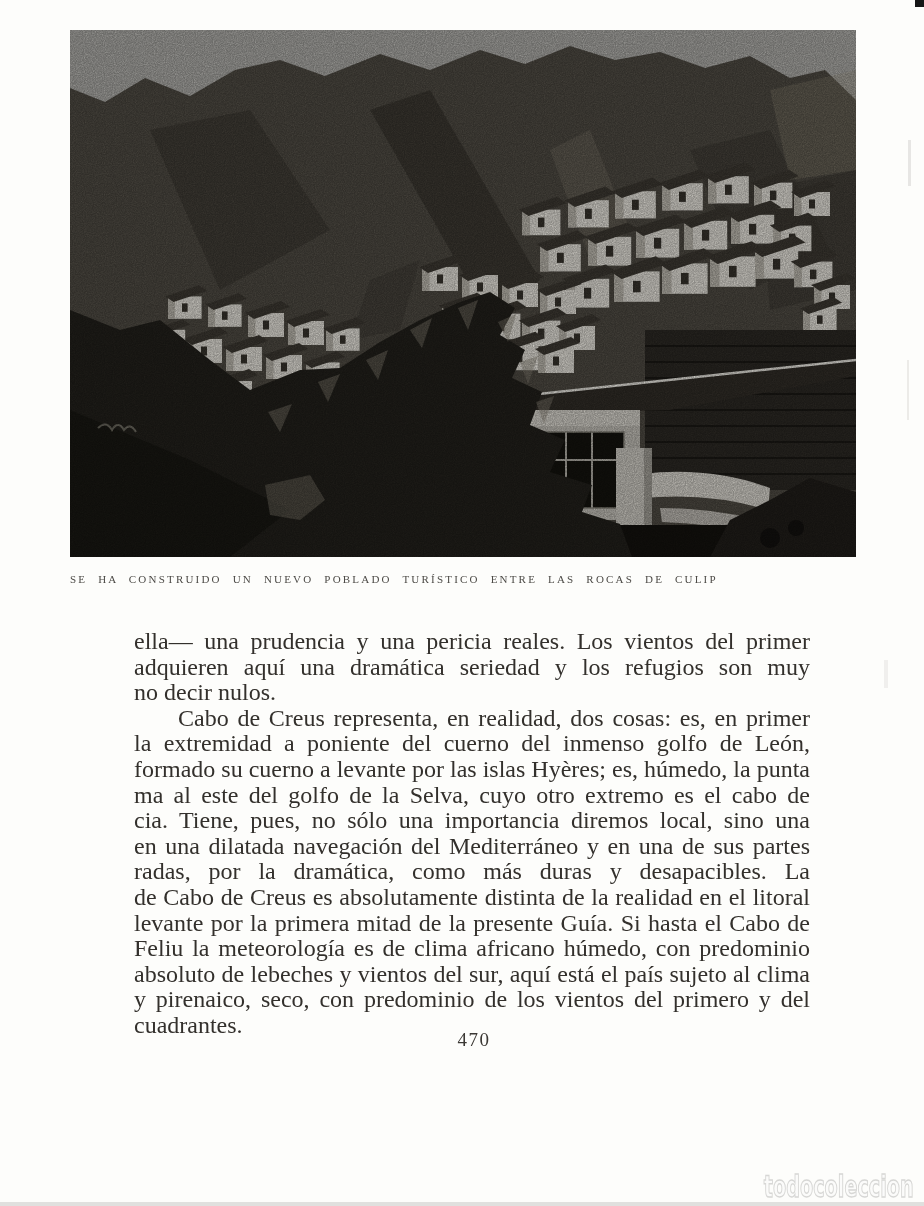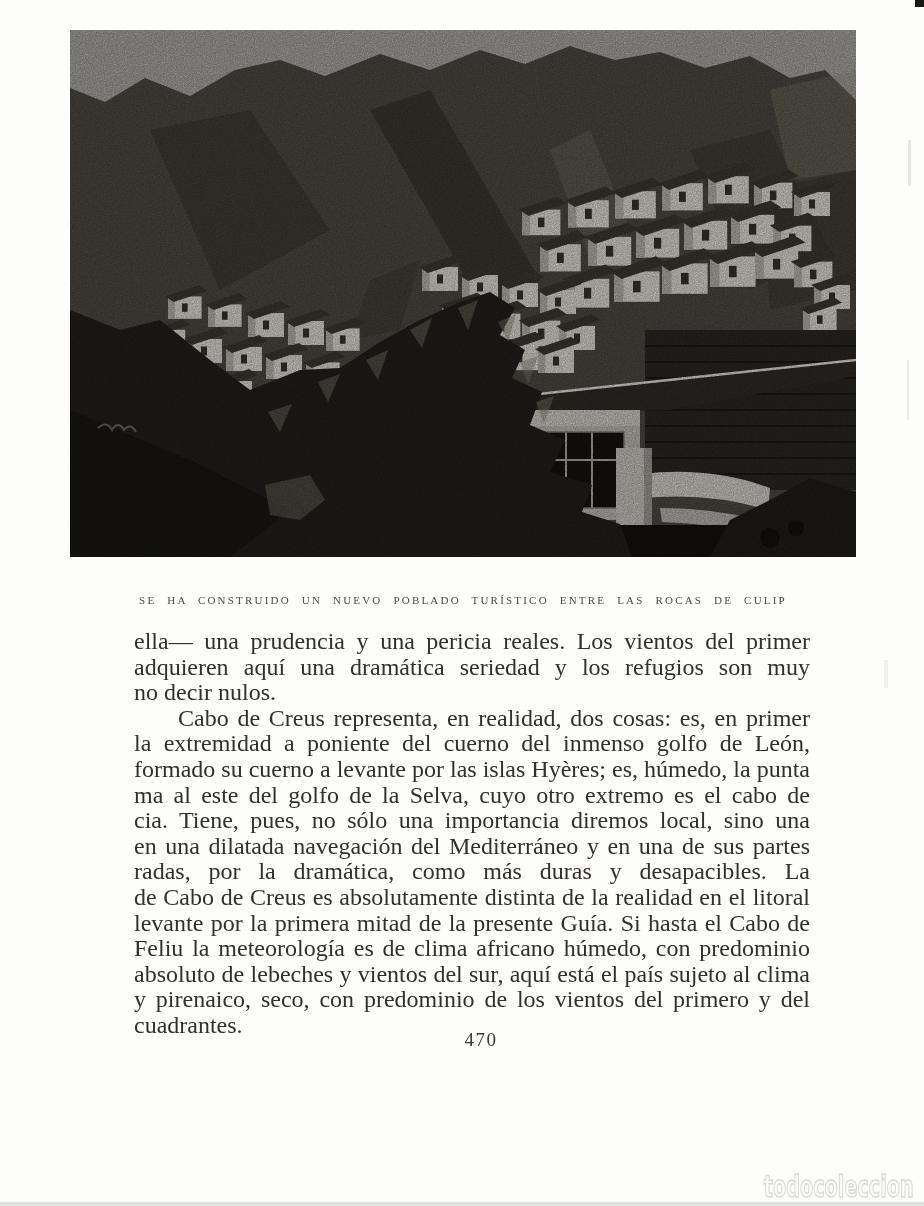--- a/index.html
+++ b/index.html
@@ -1,27 +1,27 @@
 <!DOCTYPE html>
 <html><head>
 <meta charset="utf-8">
 <style>
   html,body{margin:0;padding:0;}
   body{width:924px;height:1206px;position:relative;background:#fdfdfb;overflow:hidden;
        font-family:"Liberation Serif",serif;}
   .photo-wrap{position:absolute;left:70px;top:30px;width:786px;height:527px;background:#4f4b44;}
-  .caption{position:absolute;left:70px;top:594px;width:786px;text-align:center;
+  .caption{position:absolute;left:70px;top:573px;width:786px;
            font-family:"Liberation Serif",serif;font-size:11px;letter-spacing:2.2px;
            word-spacing:6px;color:#4c4a46;}
   .textblock{position:absolute;left:134px;top:629px;width:676px;color:#33302c;
              font-family:"Liberation Serif",serif;font-size:24px;}
   .ln{height:25.6px;line-height:25.6px;text-align:justify;text-align-last:justify;overflow:hidden;}
   .ln.last{text-align-last:left;}
   .ln.indent{text-indent:44px;}
-  .pageno{position:absolute;left:143px;top:1029px;width:676px;text-align:center;
+  .pageno{position:absolute;left:136px;top:1029px;width:676px;text-align:center;
           font-size:19px;letter-spacing:1.5px;color:#3b3834;}
   .watermark{position:absolute;right:10px;bottom:2px;font-family:"DejaVu Sans",sans-serif;
              font-weight:bold;font-size:31px;color:#fbfbfa;
              -webkit-text-stroke:1.4px #d7d7d5;transform:scaleX(.62);
              transform-origin:100% 100%;white-space:nowrap;}
   .corner-mark{position:absolute;top:0;right:0;width:9px;height:7px;background:#161616;}
   .bottom-edge{position:absolute;left:0;bottom:0;width:924px;height:4px;background:#dbdad8;opacity:.85;}
   .smudge{position:absolute;background:#e7e6e4;}
   .sm1{right:13px;top:140px;width:3px;height:46px;}
   .sm2{right:15px;top:360px;width:2px;height:60px;opacity:.8;}

